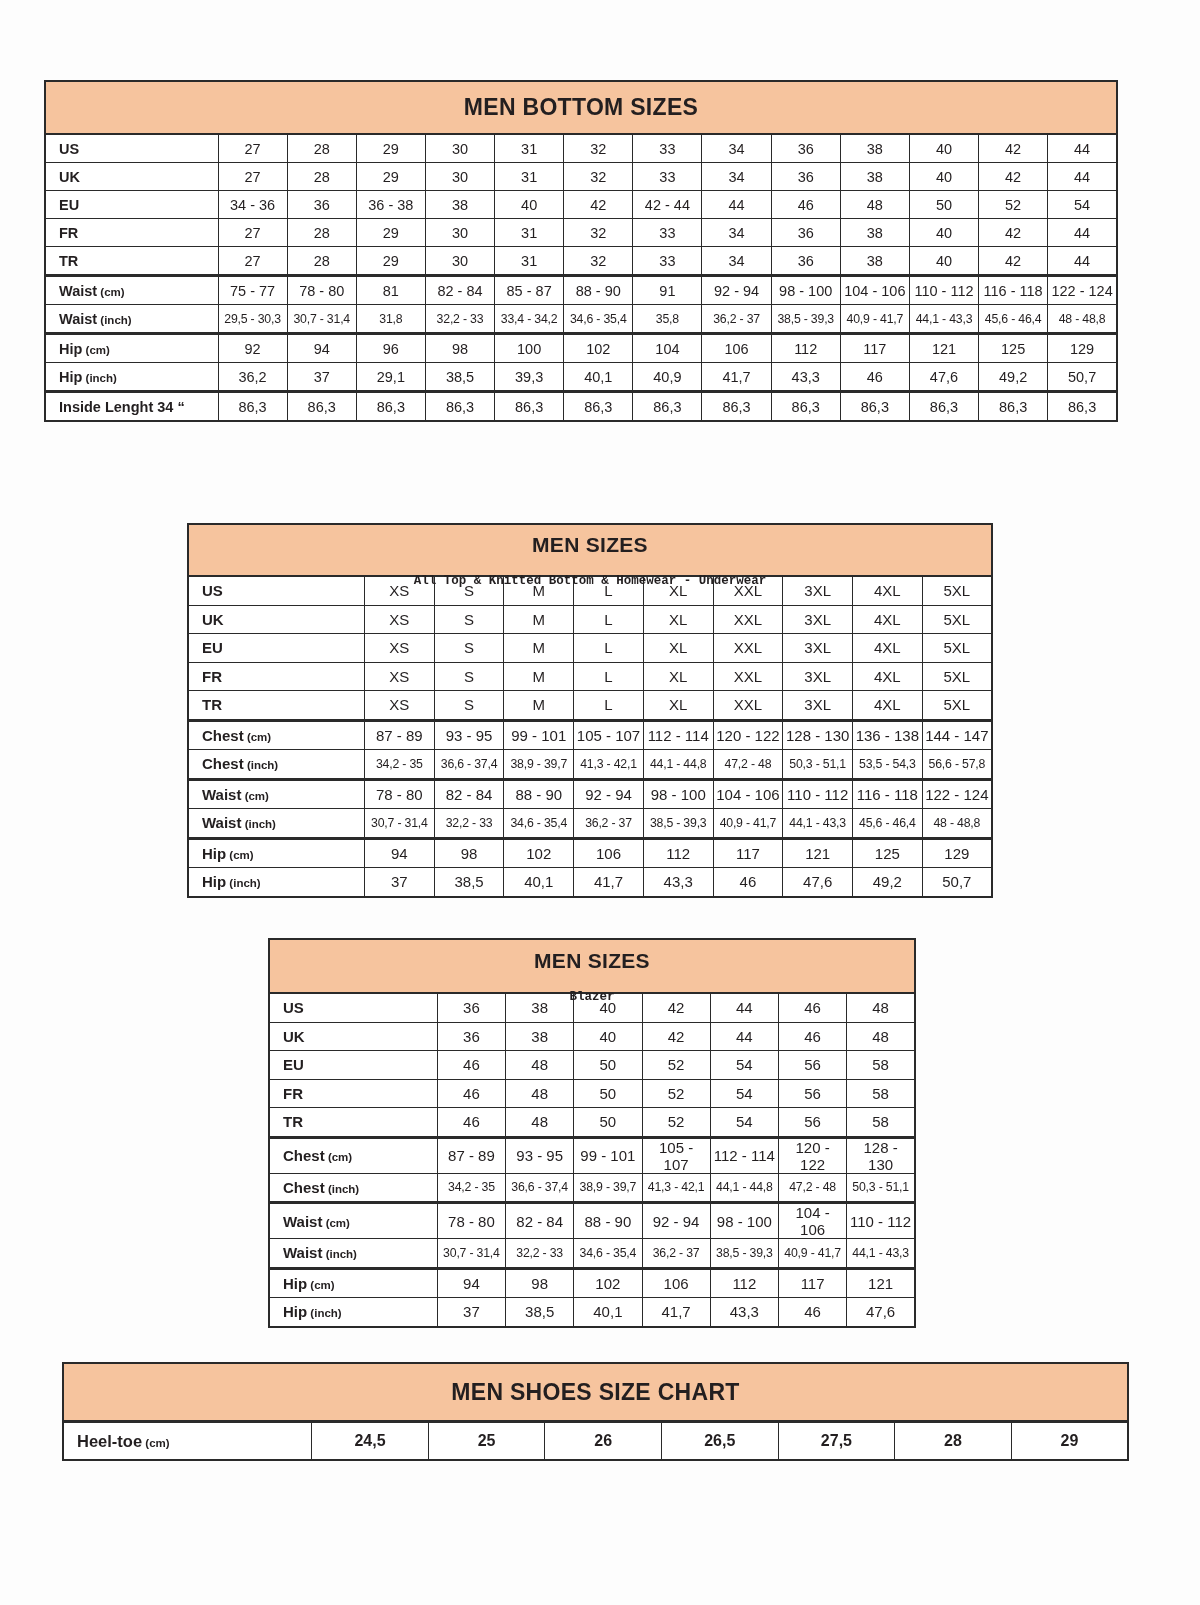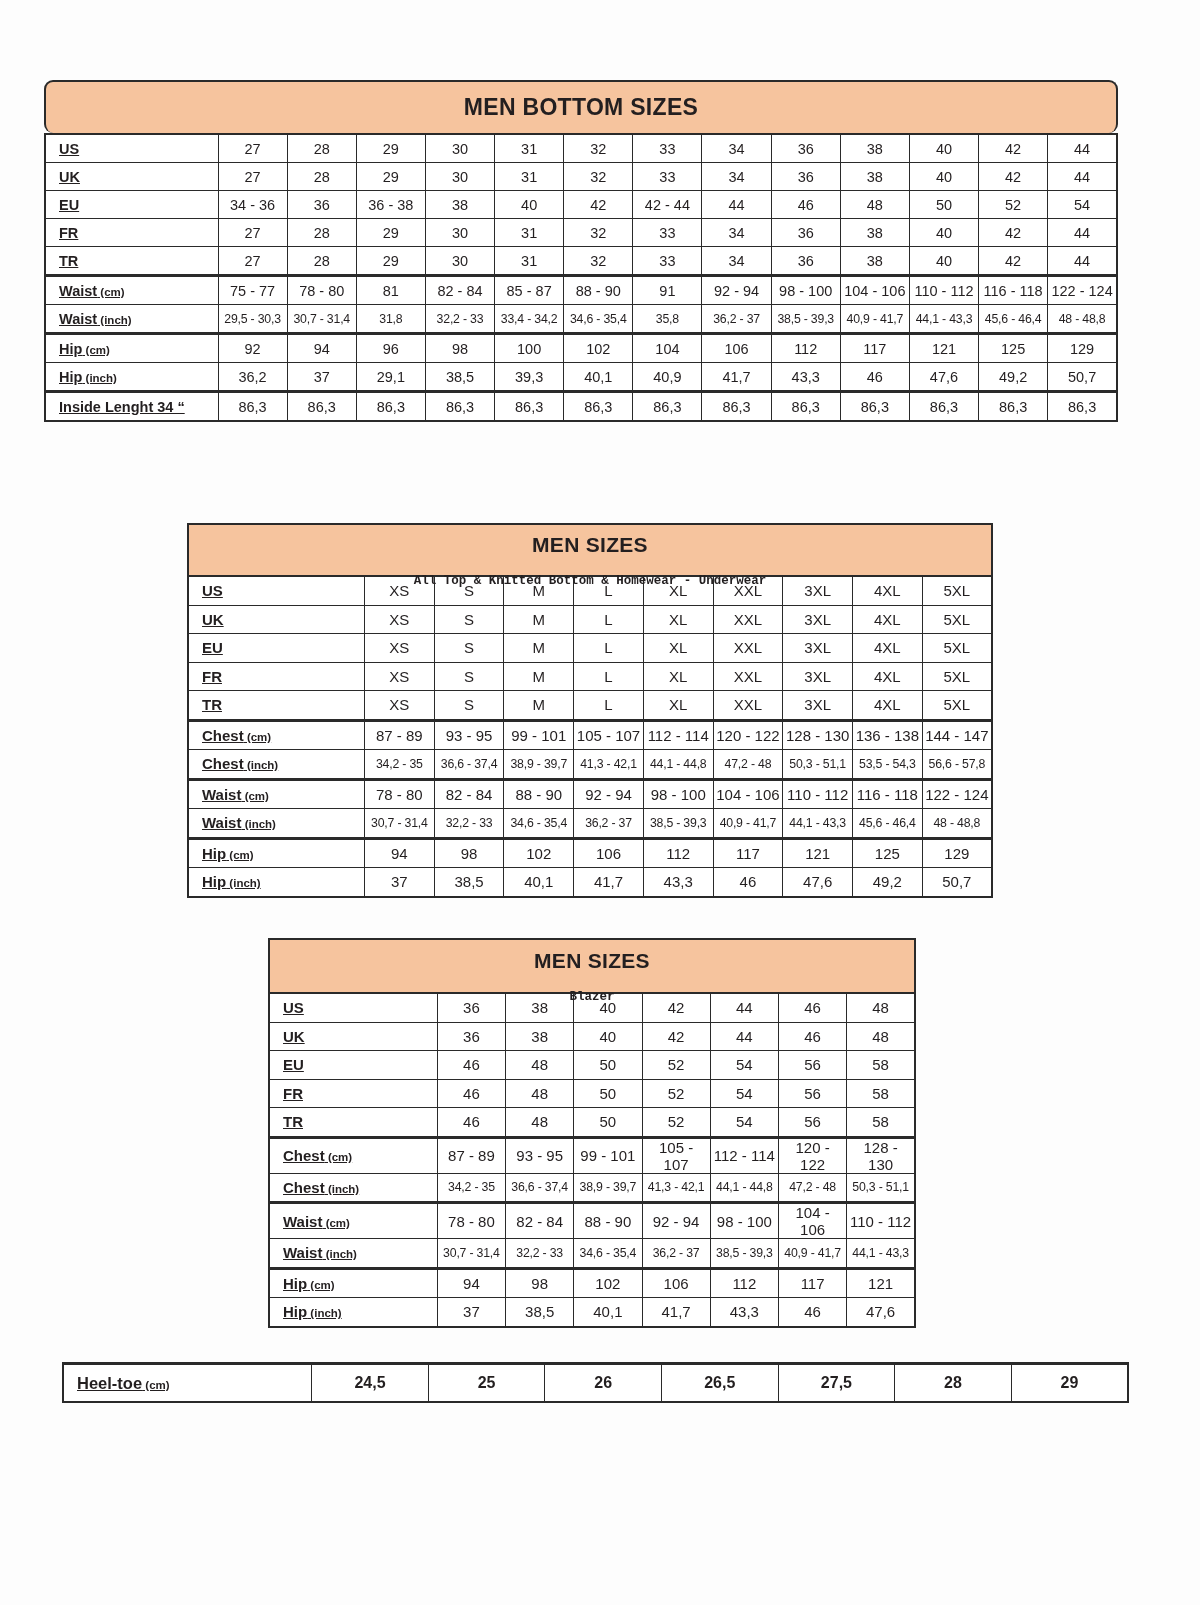--- a/index.html
+++ b/index.html
@@ -8,21 +8,21 @@
 
   section.tbl{position:absolute;box-sizing:border-box;}
   .t1{left:44px;top:80px;width:1074px;}
   .t2{left:187px;top:523px;width:806px;}
   .t3{left:268px;top:938px;width:648px;}
   .t4{left:62px;top:1362px;width:1067px;}
 
   .band{box-sizing:border-box;border:2px solid #2a2a2a;border-bottom:0;
         display:flex;flex-direction:column;justify-content:center;align-items:center;
         text-align:center;}
-  .t1 .band{height:53px;border-radius:9px;}
+  .t1 .band{height:53px;}
   .t2 .band{height:52px;}
   .t3 .band{height:54px;}
   .t4 .band{height:58px;}
   .band-title{font-weight:700;font-size:23px;letter-spacing:.3px;color:#231f20;line-height:1.05;}
   .t2 .band-title,.t3 .band-title{font-size:21px;margin-top:22px;}
   .band-subtitle{font-weight:700;font-size:12.5px;color:#231f20;margin-top:18px;font-family:Liberation Mono, monospace;}
   .band-subtitle:empty{display:none;}
 
   table.grid{width:100%;border-collapse:collapse;table-layout:fixed;background:#ffffff;
              border:2px solid #2a2a2a;}
@@ -30,21 +30,21 @@
            color:#231f20;font-size:15px;height:27px;padding:0 2px;overflow:hidden;}
   .t1 .grid td{font-size:14.5px;height:27px;}
   .t2 .grid td,.t3 .grid td{height:27.5px;}
   .t4 .grid tr:first-child td{height:60px;}
   .t4 .grid tr:last-child td{height:36px;}
   .t4 .grid tr:first-child td.val{font-weight:700;font-size:16px;}
 
   tr.div-none td{border-top:none;}
   tr.div-thick td{border-top-width:3px;}
 
-  td.lbl{text-align:left;padding-left:13px;white-space:nowrap;text-decoration:underline;}
+  td.lbl{text-align:left;padding-left:13px;white-space:nowrap;}
   .lbl-main{font-weight:700;font-size:15px;}
   .t1 .lbl-main{font-size:14.5px;}
   .t4 .lbl-main{font-size:16.5px;}
   .lbl-unit{font-weight:700;font-size:11.5px;}
   tr.small td.val{font-size:12.3px;letter-spacing:-.2px;}
 
   .t1 td.lbl{width:14.6%;}
   .t2 td.lbl{width:19.9%;}
   .t3 td.lbl{width:23.5%;}
   .t4 td.lbl{width:21.8%;}
@@ -483,20 +483,24 @@
             <td class="val">41,7</td>
             <td class="val">43,3</td>
             <td class="val">46</td>
             <td class="val">47,6</td>
           </tr>
         </tbody>
       </table>
   </section>
 
   <section class="tbl t4">
+    <div class="band" style="background: rgb(246, 196, 158);">
+      <div class="band-title">MEN SHOES SIZE CHART</div>
+
+    </div>
     <table class="grid">
         <tbody>
           <tr class="div-thick">
             <td class="lbl"><span class="lbl-main">Heel-toe</span><span class="lbl-unit"> (cm)</span></td>
             <td class="val">24,5</td>
             <td class="val">25</td>
             <td class="val">26</td>
             <td class="val">26,5</td>
             <td class="val">27,5</td>
             <td class="val">28</td>

